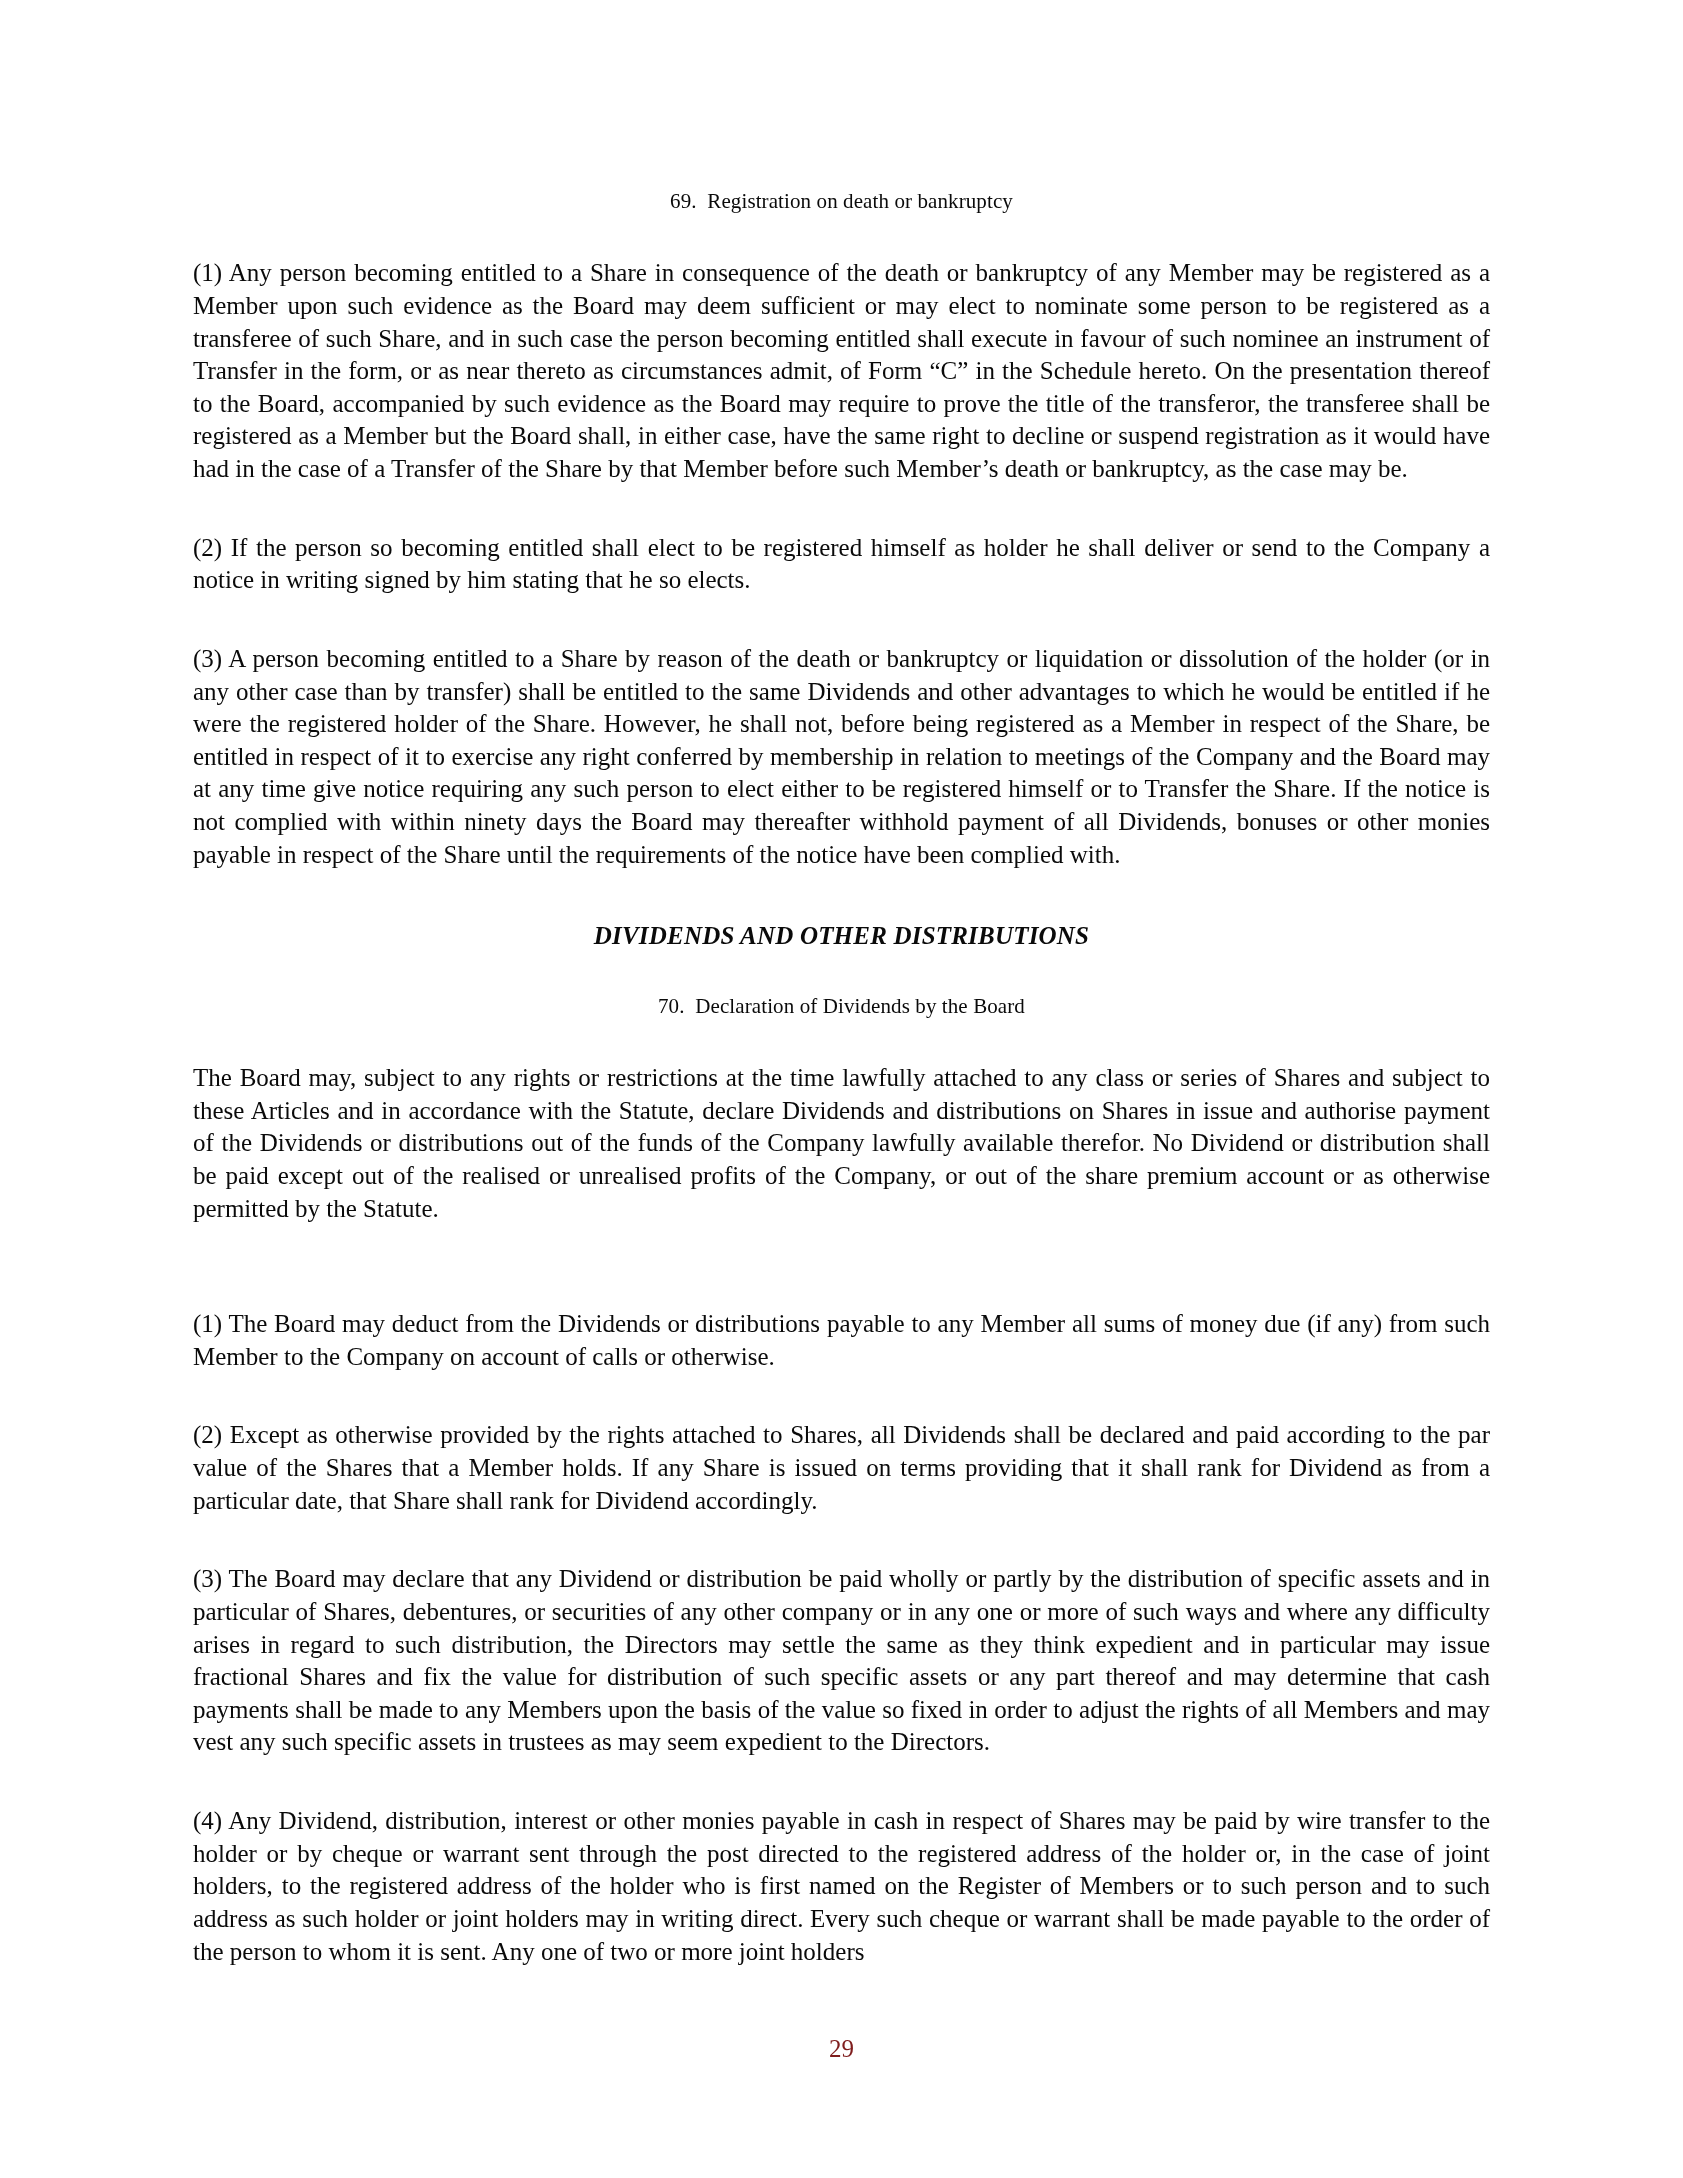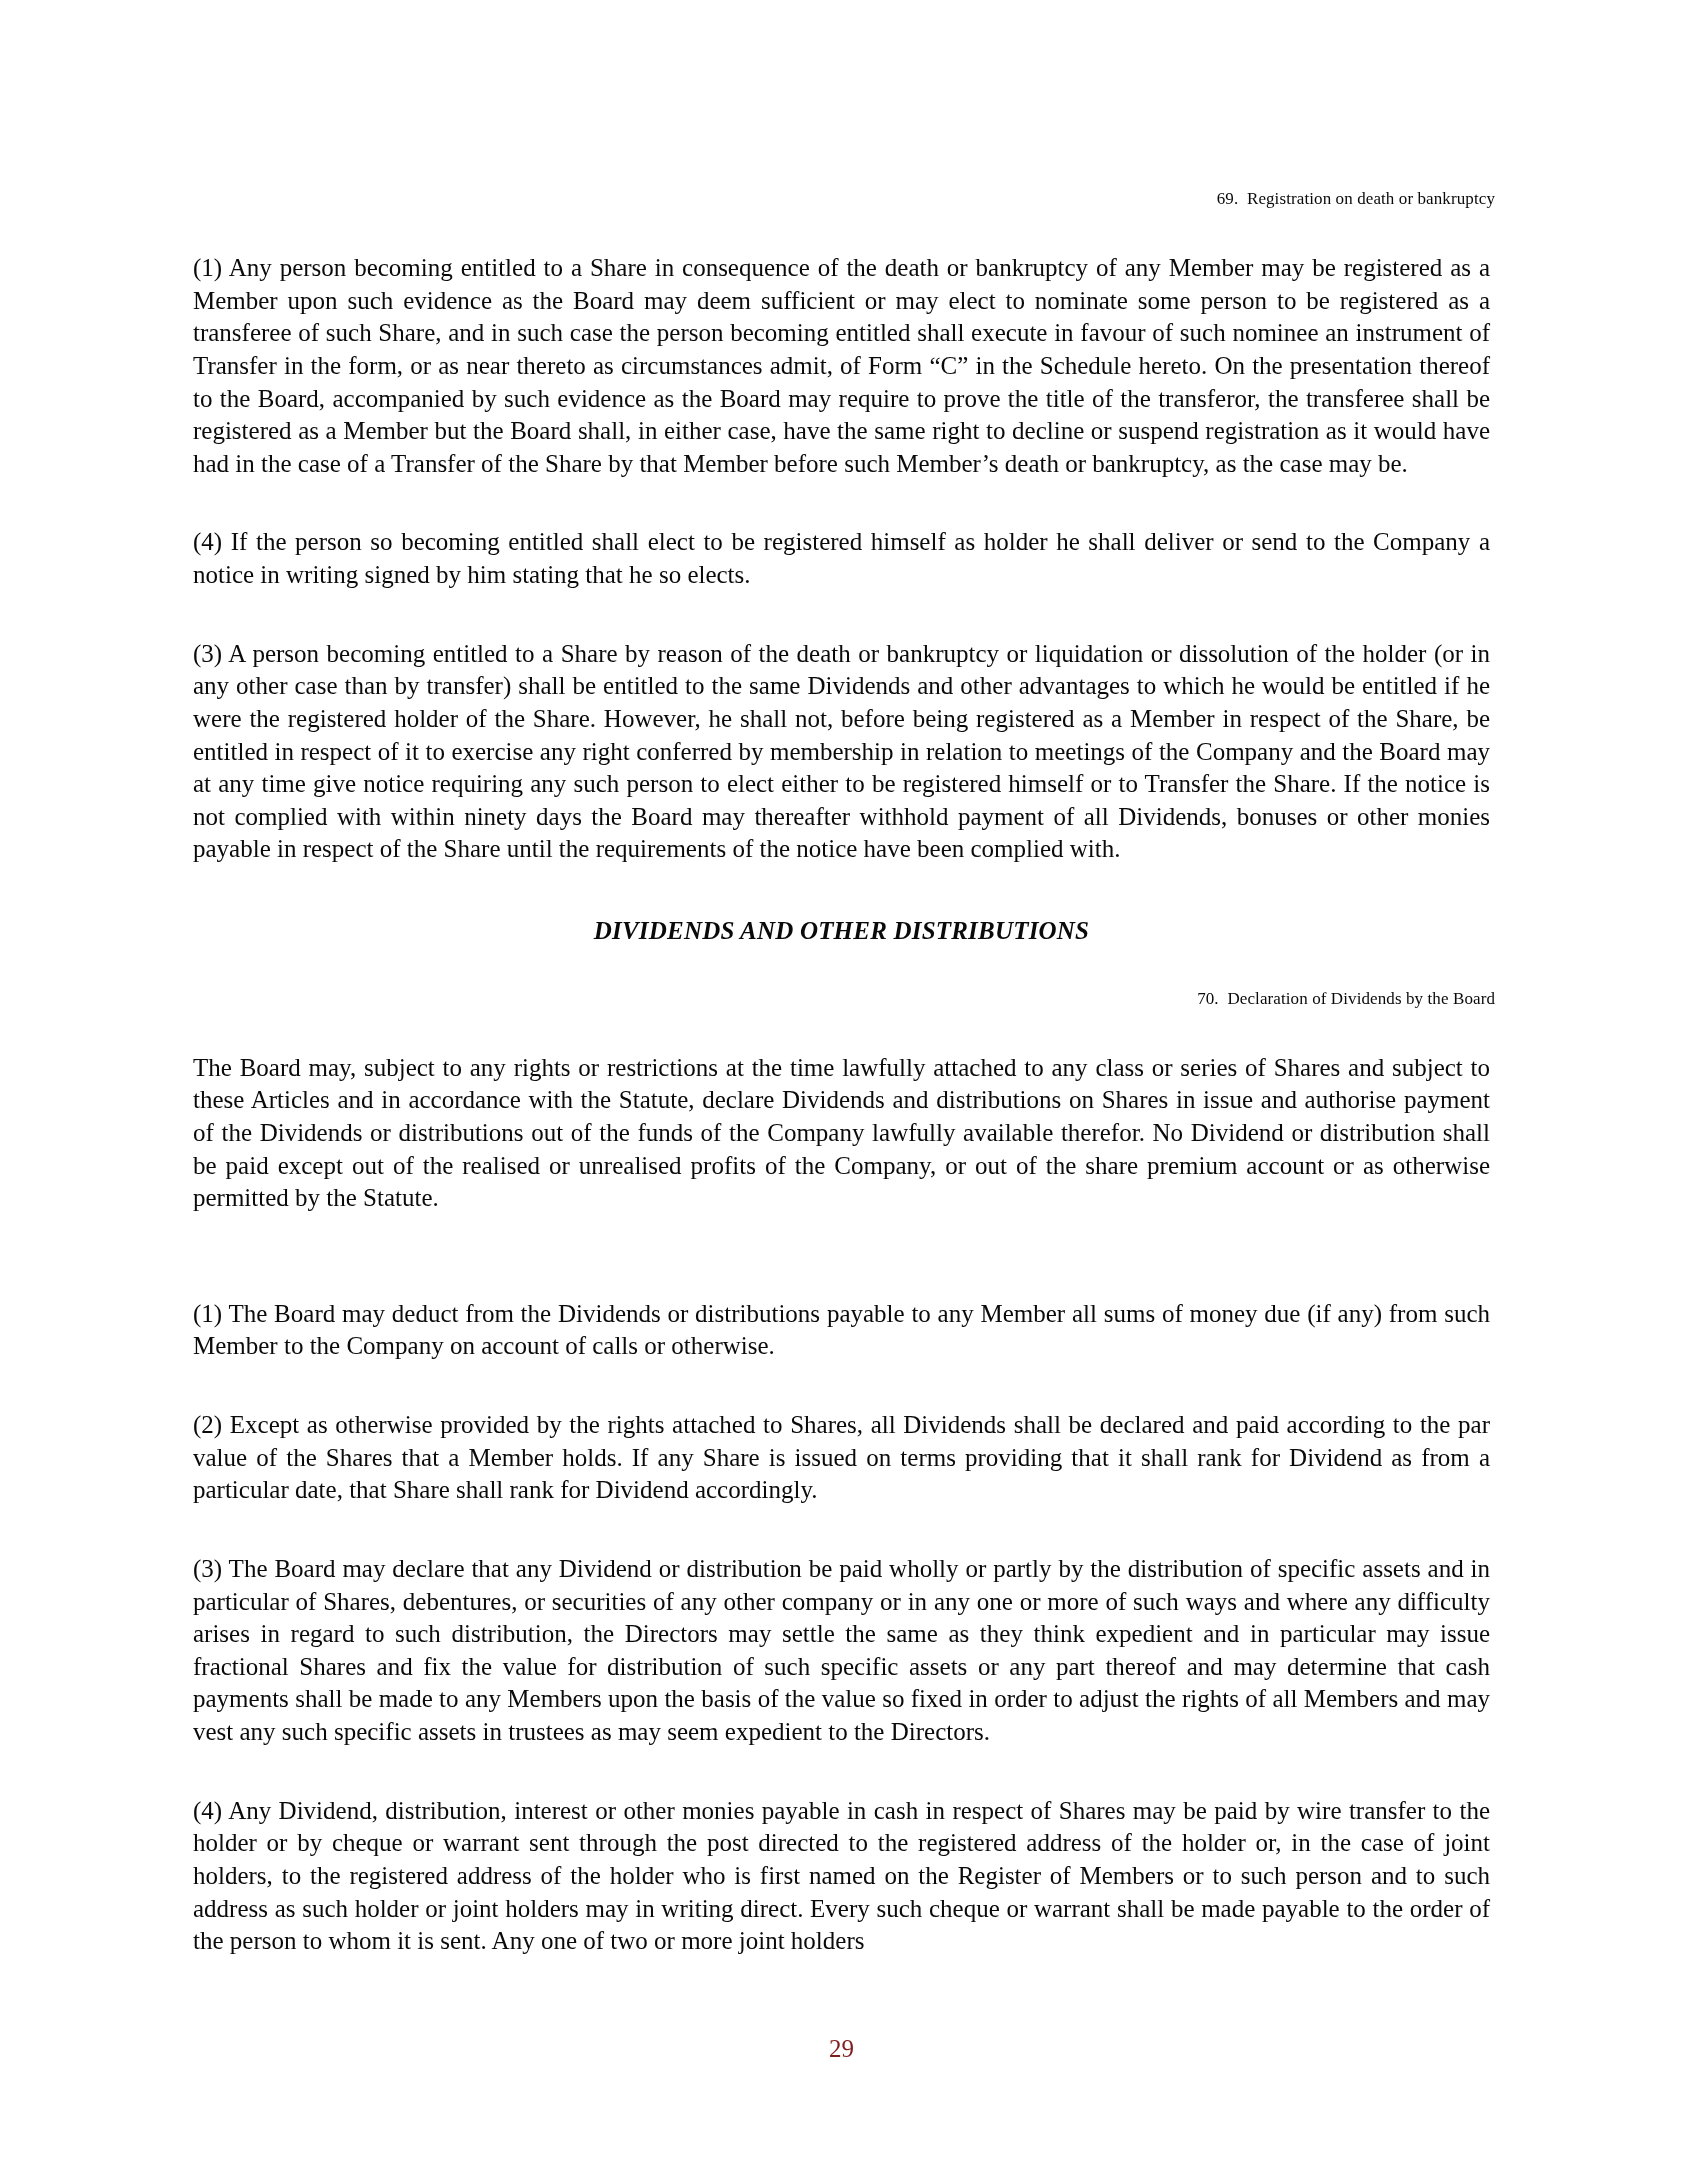--- a/index.html
+++ b/index.html
@@ -19,24 +19,24 @@
     color: #0a0a0a;
     box-sizing: border-box;
   }
   .content {
     position: absolute;
     left: 188px;
     top: 188px;
     width: 1307px;
   }
   .article-title {
-    font-size: 17px;
+    font-size: 21px;
     line-height: 1.30;
     margin: 0 0 0 0;
-    text-align: right;
+    text-align: center;
     white-space: pre;
     letter-spacing: 0.1px;
   }
   .para {
     font-size: 25px;
     line-height: 1.305;
     text-align: justify;
     text-justify: inter-word;
     margin: 5px;
     hyphens: none;
@@ -83,21 +83,21 @@
 <div class="page">
 
   <div class="content">
 
     <div class="article-title">69.  Registration on death or bankruptcy</div>
     <div class="gap-title-para"></div>
 
     <div class="para lastline-left">(1)   Any person becoming entitled to a Share in consequence of the death or bankruptcy of any Member may be registered as a Member upon such evidence as the Board may deem sufficient or may elect to nominate some person to be registered as a transferee of such Share, and in such case the person becoming entitled shall execute in favour of such nominee an instrument of Transfer in the form, or as near thereto as circumstances admit, of Form “C” in the Schedule hereto. On the presentation thereof to the Board, accompanied by such evidence as the Board may require to prove the title of the transferor, the transferee shall be registered as a Member but the Board shall, in either case, have the same right to decline or suspend registration as it would have had in the case of a Transfer of the Share by that Member before such Member’s death or bankruptcy, as the case may be.</div>
     <div class="gap-para"></div>
 
-    <div class="para lastline-left">(4)   If the person so becoming entitled shall elect to be registered himself as holder he shall deliver or send to the Company a notice in writing signed by him stating that he so elects.</div>
+    <div class="para lastline-left">(2)   If the person so becoming entitled shall elect to be registered himself as holder he shall deliver or send to the Company a notice in writing signed by him stating that he so elects.</div>
     <div class="gap-para"></div>
 
     <div class="para lastline-left">(3)   A person becoming entitled to a Share by reason of the death or bankruptcy or liquidation or dissolution of the holder (or in any other case than by transfer) shall be entitled to the same Dividends and other advantages to which he would be entitled if he were the registered holder of the Share. However, he shall not, before being registered as a Member in respect of the Share, be entitled in respect of it to exercise any right conferred by membership in relation to meetings of the Company and the Board may at any time give notice requiring any such person to elect either to be registered himself or to Transfer the Share. If the notice is not complied with within ninety days the Board may thereafter withhold payment of all Dividends, bonuses or other monies payable in respect of the Share until the requirements of the notice have been complied with.</div>
     <div class="gap-section"></div>
 
     <div class="section-heading">DIVIDENDS AND OTHER DISTRIBUTIONS</div>
     <div class="gap-section-after"></div>
 
     <div class="article-title">70.  Declaration of Dividends by the Board</div>
     <div class="gap-title-para"></div>

